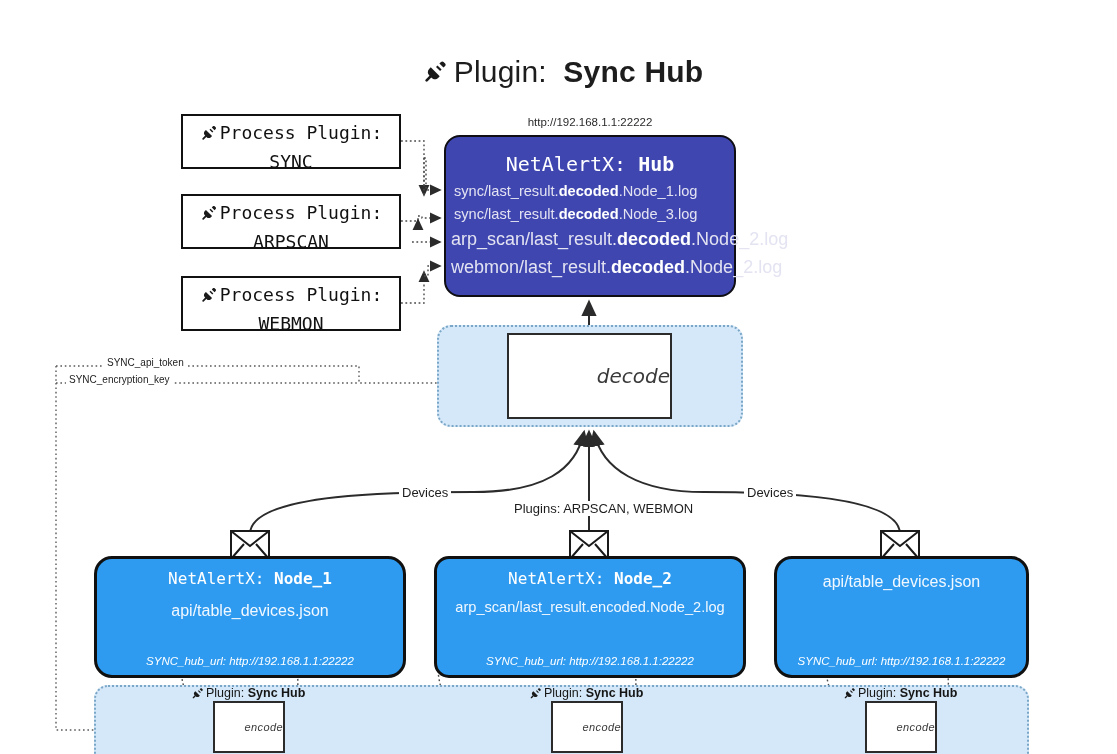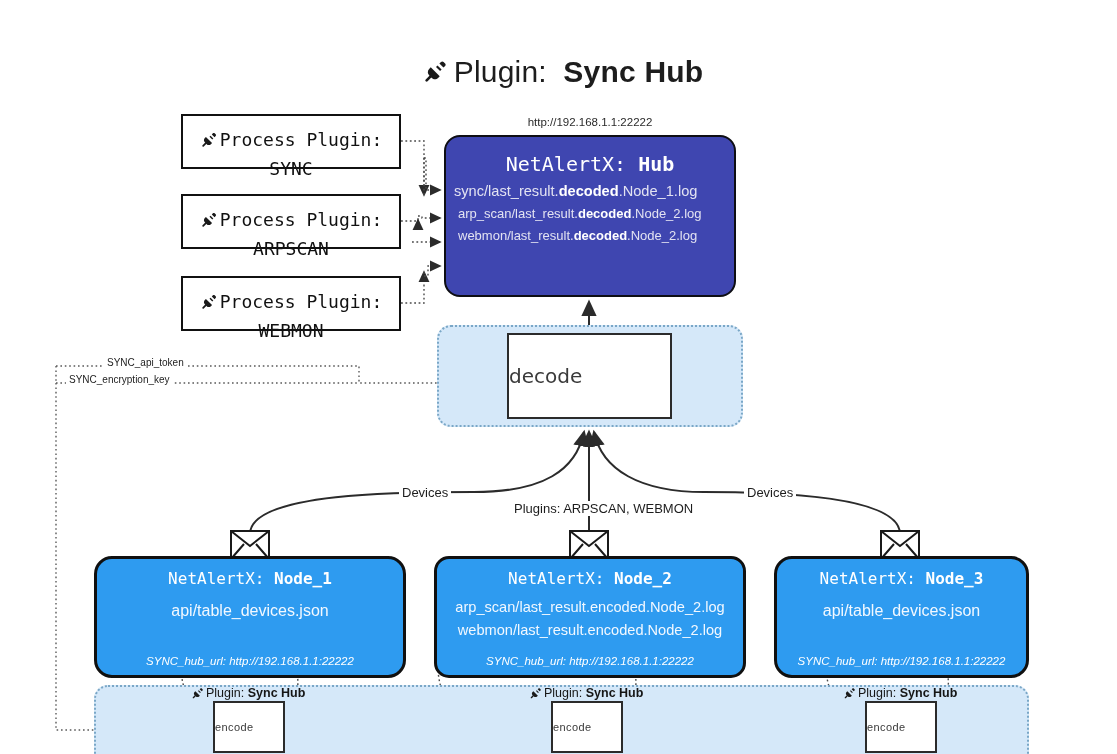--- a/index.html
+++ b/index.html
@@ -13,41 +13,41 @@
   
   #title{left:0;top:14px;width:1117px;text-align:center;font-size:30px;color:#1d1d1d;
          letter-spacing:.2px;line-height:1.2;}
   #title .pl{display:inline-block;vertical-align:-3px;margin-right:4px;}
   #title .b{font-weight:bold;}
 
   #hub-url{left:440px;top:76px;width:292px;text-align:center;font-size:11.5px;color:#2b2b2b;}
 
   
   .pp{background:#ffffff;border:2px solid #111;font-family:"DejaVu Sans Mono","Liberation Mono",monospace;
-      font-size:18px;color:#111;text-align:center;padding-top:11px;line-height:1.45;}
+      font-size:18px;color:#111;text-align:center;padding-top:4px;line-height:1.45;}
   .pp .l2{display:block;}
   .pp .pl{display:inline-block;vertical-align:-3px;margin-right:1px;}
 
   
   #hub{left:440px;top:95px;width:292px;height:162px;background:#3f46b0;border:2.5px solid #0e0e14;
        border-radius:16px;}
   #hub .hub-title{margin-top:15px;text-align:center;font-family:"DejaVu Sans Mono","Liberation Mono",monospace;
        font-size:20px;color:#ffffff;}
   #hub .hub-title b{font-weight:bold;}
   #hub .logline{margin-top:7px;padding-left:8px;font-size:14.6px;color:#e3e3f2;white-space:nowrap;}
   #hub .logline:first-of-type{margin-top:13px;}
   #hub .logline b{color:#ffffff;font-weight:bold;}
-  #hub .logline.tight{font-size:13px;padding-left:12px;}
+  #hub .logline.tight{font-size:18px;padding-left:5px;}
 
   
   .lightbox{background:#d5e8f9;border:2px dotted #7aa7c7;border-radius:14px;}
 
   
-  .opbox{background:#ffffff;border:2px solid #2b2b2b;display:flex;align-items:center;justify-content:flex-start;
-         color:#3a3a3a;}
+  .opbox{background:#ffffff;border:2px solid #2b2b2b;display:flex;align-items:center;justify-content:flex-end;
+         color:#3a3a3a;font-style:italic;}
   #decode{left:503px;top:293px;width:165px;height:86px;font-size:20px;font-family:"DejaVu Sans","Liberation Sans",sans-serif;}
 
   
   .node{background:#2e9bf0;border:3px solid #101010;border-radius:18px;color:#ffffff;}
   .node .ntitle{text-align:center;margin-top:10px;font-family:"DejaVu Sans Mono","Liberation Mono",monospace;
                 font-size:16px;color:#ffffff;}
   .node .ntitle b{font-weight:bold;}
   .node .nline{text-align:center;font-size:16px;color:#f2f8ff;margin-top:14px;white-space:nowrap;}
   .node .nline.sm{font-size:14.6px;}
   .node .nurl{position:absolute;left:0;bottom:8px;width:100%;text-align:center;font-size:11.5px;color:#ffffff;font-style:italic;}
@@ -190,20 +190,23 @@
   </div>
 
   <div class="abs" id="hub">
     <div class="hub-title">
       <span>NetAlertX:</span>
       <b>Hub</b>
     </div>
     <div class="logline">
       <span>sync/last_result.</span><b>decoded</b><span>.Node_1.log</span>
     </div>
+    <div class="logline">
+      <span>sync/last_result.</span><b>decoded</b><span>.Node_3.log</span>
+    </div>
     <div class="logline tight">
       <span>arp_scan/last_result.</span><b>decoded</b><span>.Node_2.log</span>
     </div>
     <div class="logline tight">
       <span>webmon/last_result.</span><b>decoded</b><span>.Node_2.log</span>
     </div>
   </div>
 
   <div class="abs lightbox" style="left:433px;top:285px;width:306px;height:102px;"></div>
   <div class="abs opbox" id="decode">
@@ -250,32 +253,27 @@
       <span>http://192.168.1.1:22222</span>
     </div>
   </div>
 
   <div class="abs node" style="left:430px;top:516px;width:312px;height:122px;border-radius:15px;">
     <div class="ntitle">
       <span>NetAlertX:</span>
       <b>Node_2</b>
     </div>
     <div class="nline sm" style="margin-top:11px">arp_scan/last_result.encoded.Node_2.log</div>
-    <div class="nline sm" style="margin-top:7px">webmon/last_result.encoded.Node_2.log</div>
     <div class="nurl">
       <span>SYNC_hub_url:</span>
       <span>http://192.168.1.1:22222</span>
     </div>
   </div>
 
   <div class="abs node" style="left:770px;top:516px;width:255px;height:122px;">
-    <div class="ntitle">
-      <span>NetAlertX:</span>
-      <b>Node_3</b>
-    </div>
     <div class="nline">api/table_devices.json</div>
     <div class="nurl">
       <span>SYNC_hub_url:</span>
       <span>http://192.168.1.1:22222</span>
     </div>
   </div>
 
   <div class="abs lightbox" style="left:90px;top:645px;width:935px;height:88px;"></div>
 
   <div class="abs encap" style="left:187px;top:646px;">

